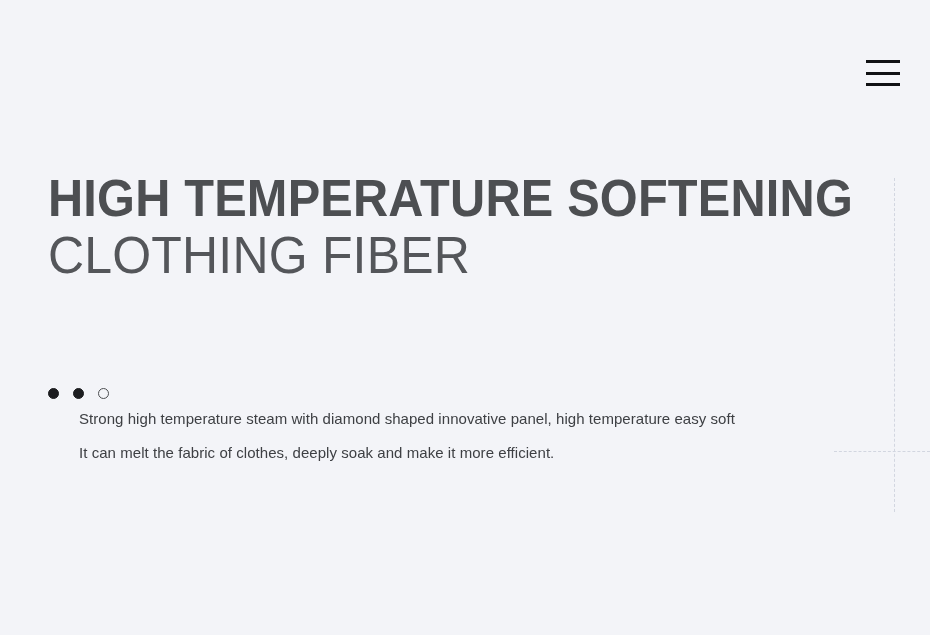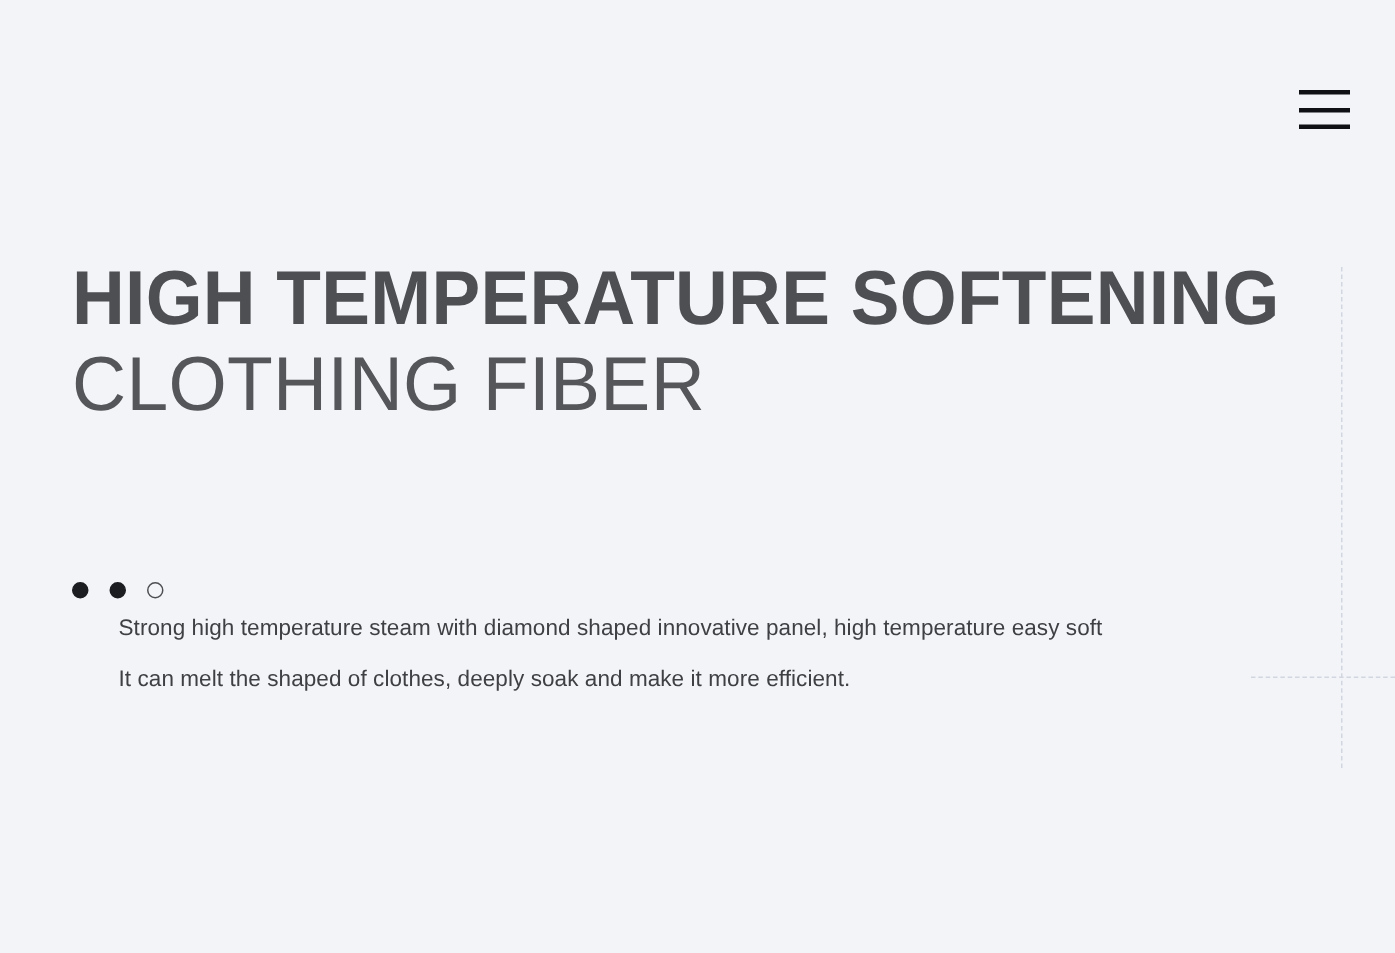--- a/index.html
+++ b/index.html
@@ -195,16 +195,16 @@
   </div>
 
   <div class="dots">
     <span class="dot filled"></span>
     <span class="dot filled"></span>
     <span class="dot hollow"></span>
   </div>
 
   <div class="copy">
     <span class="copy-line">Strong high temperature steam with diamond shaped innovative panel, high temperature easy soft</span>
-    <span class="copy-line">It can melt the shaped of clothes, deeply soak and make it more efficient.</span>
+    <span class="copy-line">It can melt the fabric of clothes, deeply soak and make it more efficient.</span>
   </div>
 
 </div>
 
 </body></html>

